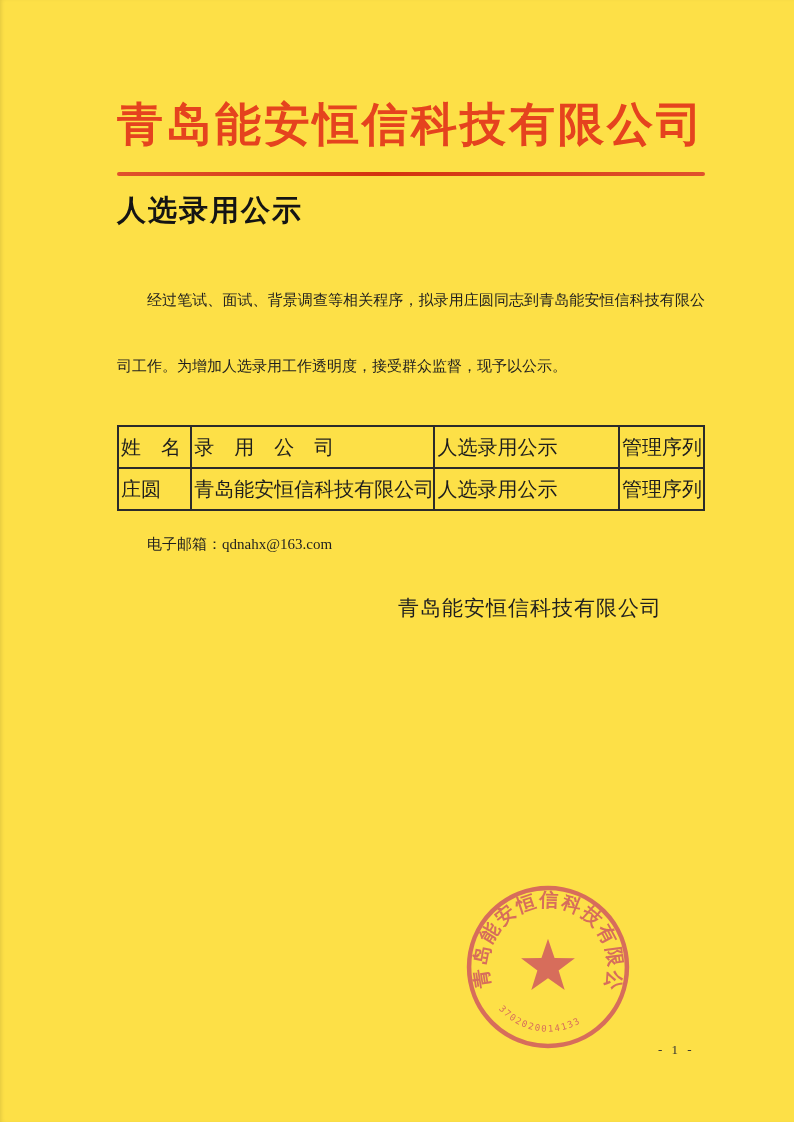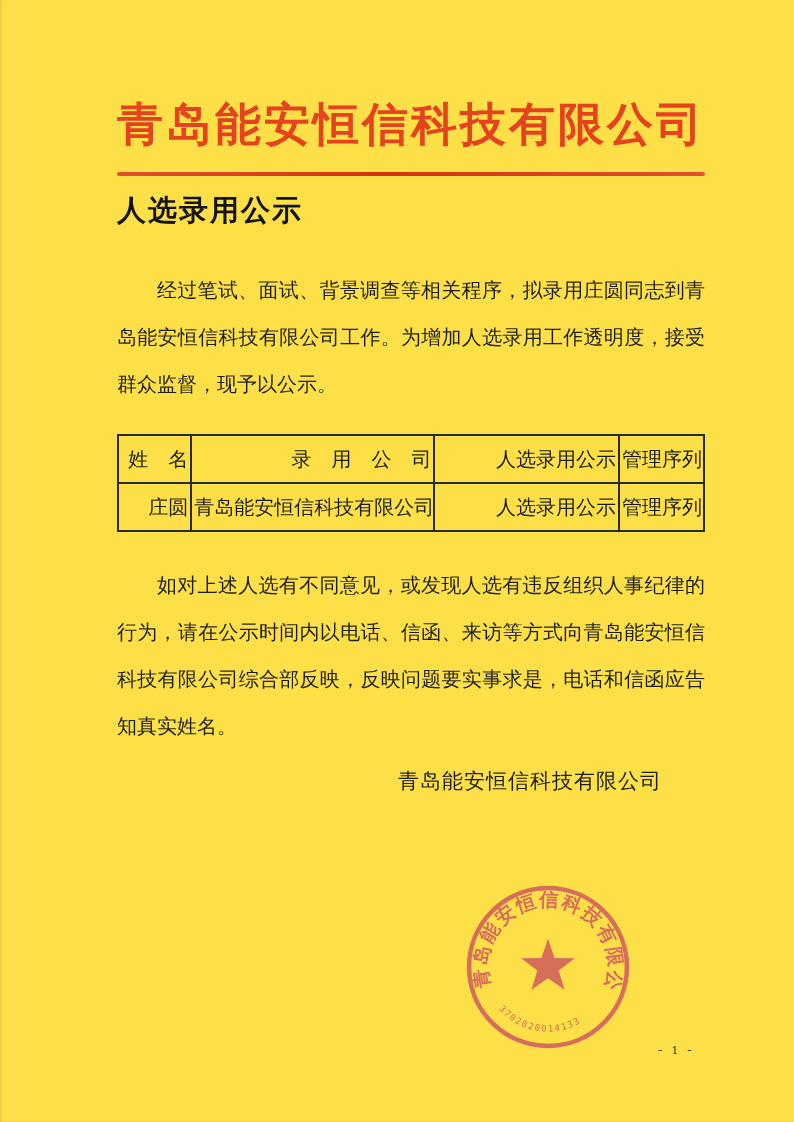--- a/index.html
+++ b/index.html
@@ -34,40 +34,40 @@
   .doc-title {
     margin-top:15px;
     font-size:29px;
     font-weight:700;
     letter-spacing:2px;
     text-align:left;
     color:#141414;
   }
 
   .para {
-    font-size:20px;
-    line-height:47px;
+    font-size:15px;
+    line-height:66px;
     text-indent:2em;
     text-align:justify;
     color:#1f1f1f;
     font-family:Liberation Serif, serif;
   }
   .para-intro { margin-top:36px; }
   .para-objection { margin-top:30px; }
 
   table.hire-table {
     width:100%;
     border-collapse:collapse;
     margin-top:26px;
     table-layout:fixed;
   }
   .hire-table th, .hire-table td {
     border:2px solid #2b2b2b;
-    height:48px;
-    text-align:right;
+    height:42px;
+    text-align:left;
     vertical-align:middle;
     font-size:20px;
     font-weight:400;
     padding:0 2px;
     white-space:nowrap;
     overflow:hidden;
   }
   .col-name  { width:12.5%; }
   .col-comp  { width:41.5%; }
   .col-dept  { width:31.5%; }
@@ -134,25 +134,25 @@
       <tbody>
         <tr>
           <td>庄圆</td>
           <td>青岛能安恒信科技有限公司</td>
           <td>人选录用公示</td>
           <td>管理序列</td>
         </tr>
       </tbody>
     </table>
 
-    <p class="para para-objection">如对上述人选有不同意见，或发现人选有违反组织人事纪律的行为，请在公示时间内以电话、信函、来访等方式向青岛能安恒信科技有限公司综合部反映，反映问题要实事求是，电话和信函应告知真实姓名。</p>
 
 
 
 
+    <p class="para">电子邮箱：qdnahx@163.com</p>
 
     <div class="signature">
       <div class="sig-company">青岛能安恒信科技有限公司</div>
     </div>
   </div>
 
   <svg class="stamp" viewBox="0 0 170 170" xmlns="http://www.w3.org/2000/svg">
     <circle cx="85" cy="85" r="78" fill="none" stroke-width="4.5" stroke="#cf5560"></circle>
     <path id="stampArcTop" d="M 28.6 105.5 A 60 60 0 1 1 141.4 105.5" fill="none"></path>
     <path id="stampArcBottom" d="M 32.6 121.7 A 64 64 0 0 0 137.4 121.7" fill="none"></path>

